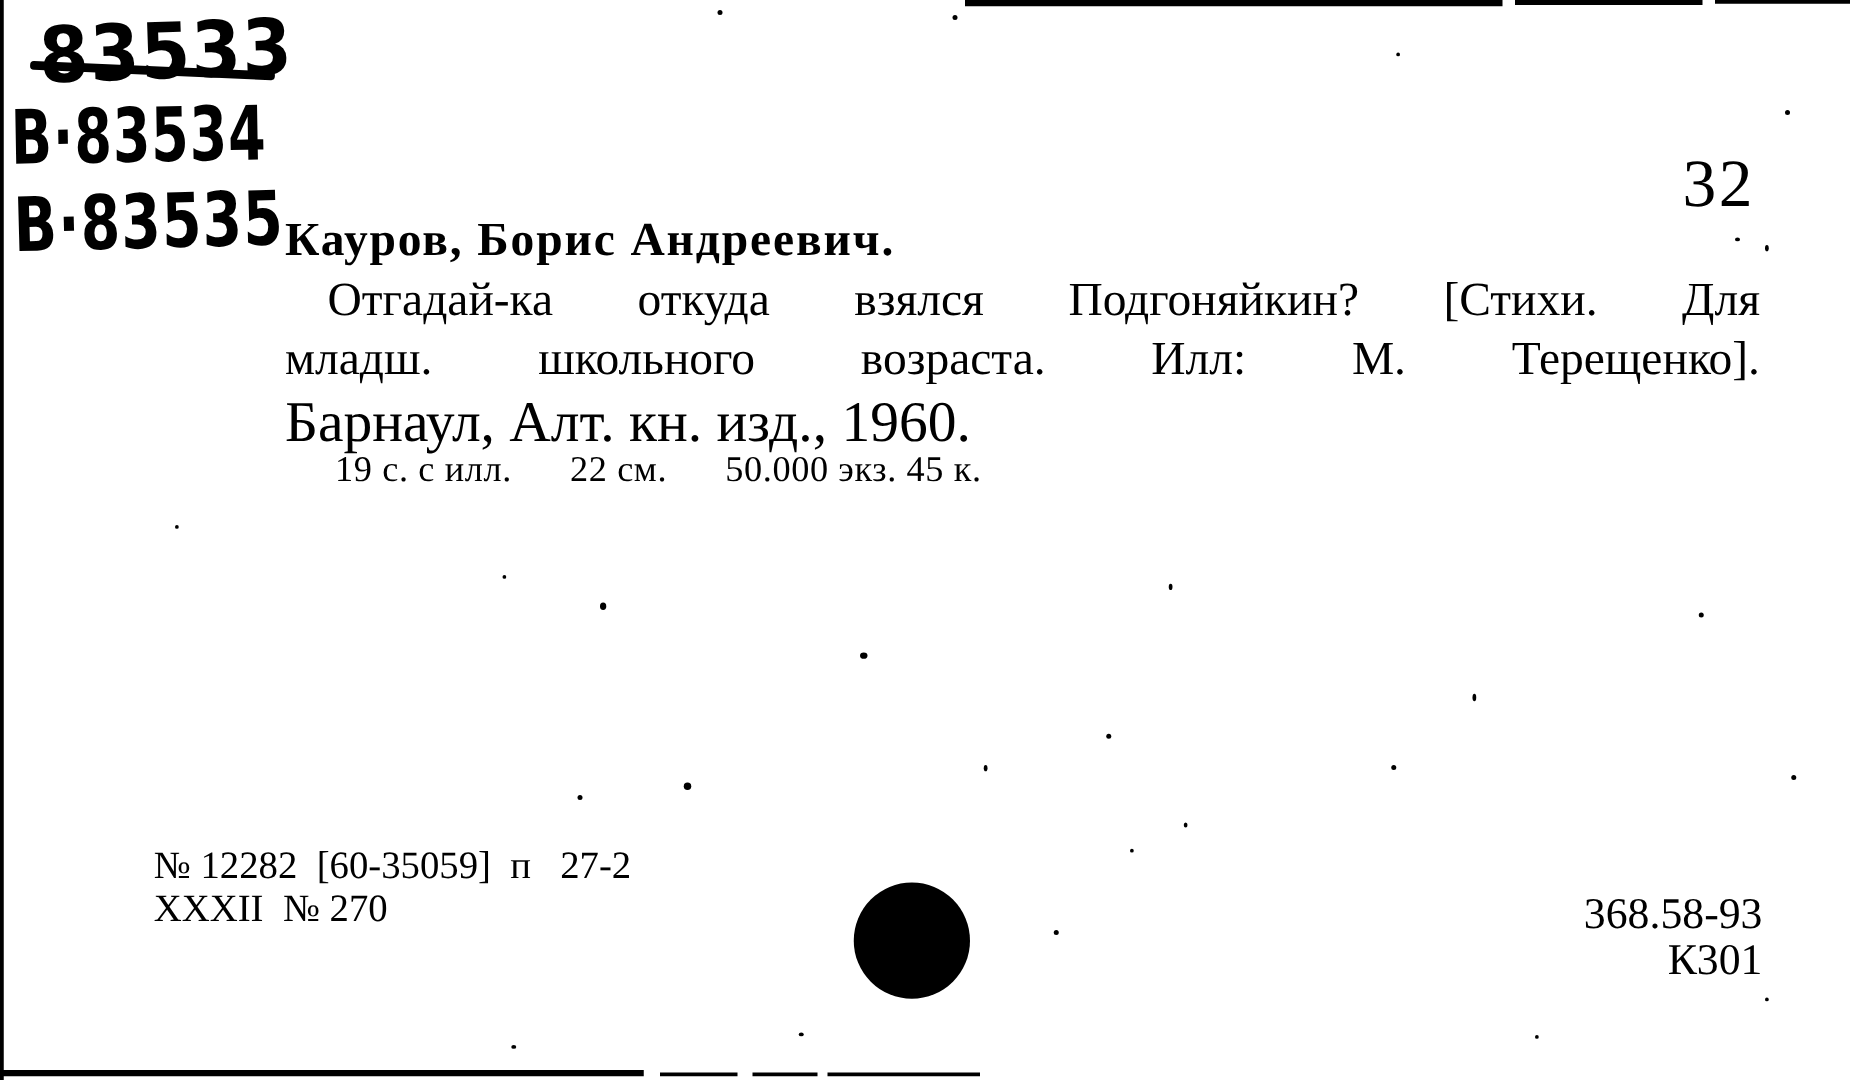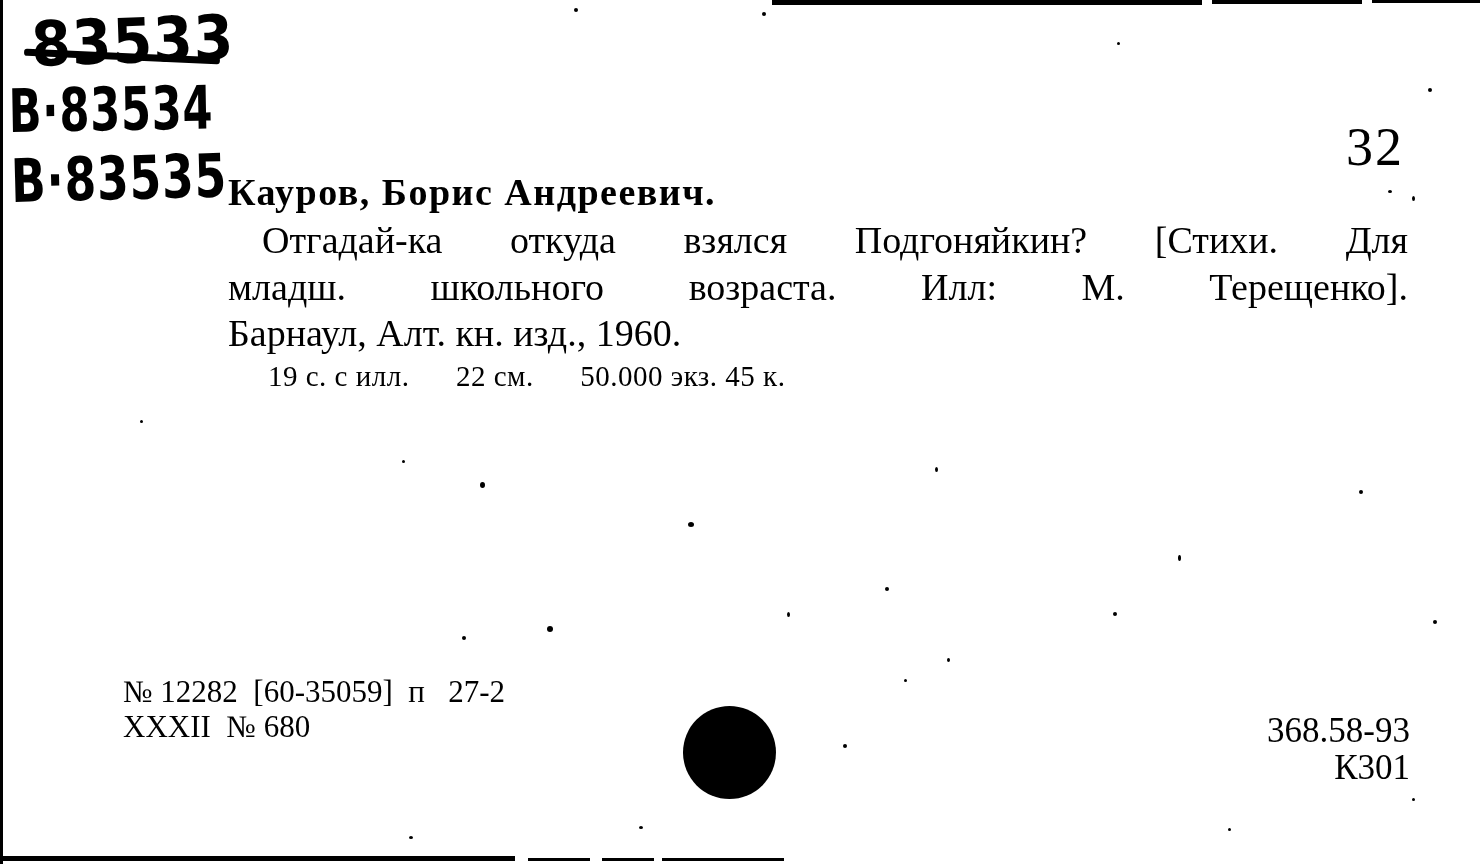--- a/index.html
+++ b/index.html
@@ -29,21 +29,21 @@
     position:absolute;left:228px;top:170px;font-size:38px;font-weight:700;
     letter-spacing:1.5px;white-space:nowrap;
   }
   .title-line{
     position:absolute;left:228px;width:1180px;font-size:38px;
     text-align:justify;text-align-last:justify;box-sizing:border-box;
     white-space:nowrap; 
   }
   .title-1{top:218px;padding-left:34px;}
   .title-2{top:265px;}
-  .imprint{position:absolute;left:228px;top:311px;font-size:38px;white-space:nowrap;}
+  .imprint{position:absolute;left:228px;top:311px;font-size:46px;white-space:nowrap;}
   .collation{
     position:absolute;left:268px;top:360px;font-size:29px;white-space:pre;
     letter-spacing:0.5px;
   }
   .registration{
     position:absolute;left:123px;top:674px;font-size:31px;line-height:35px;
   }
   .registration div{white-space:pre;}
   .classification{
     position:absolute;right:70px;top:712px;font-size:35px;line-height:37px;
@@ -77,21 +77,21 @@
   <div class="page-number">32</div>
 
   <div class="author">Кауров, Борис Андреевич.</div>
   <div class="title-line title-2">младш. школьного возраста. Илл: М. Терещенко].</div>
   <div class="title-line title-1">Отгадай-ка откуда взялся Подгоняйкин? [Стихи. Для</div>
   <div class="imprint">Барнаул, Алт. кн. изд., 1960.</div>
   <div class="collation">19 с. с илл.      22 см.      50.000 экз. 45 к.</div>
 
   <div class="registration">
     <div>№ 12282  [60-35059]  п   27-2</div>
-    <div>XXXII  № 680</div>
+    <div>XXXII  № 270</div>
   </div>
 
   <div class="classification">
     <div>368.58-93</div>
     <div>К301</div>
   </div>
 
   <div class="hole-punch"></div>
 
   <div class="speck" style="left:574px;top:8px;width:4px;height:4px;"></div>

